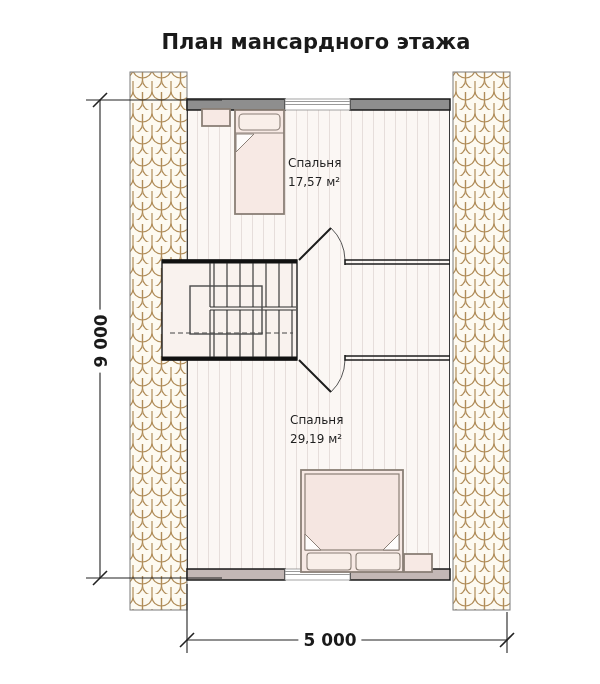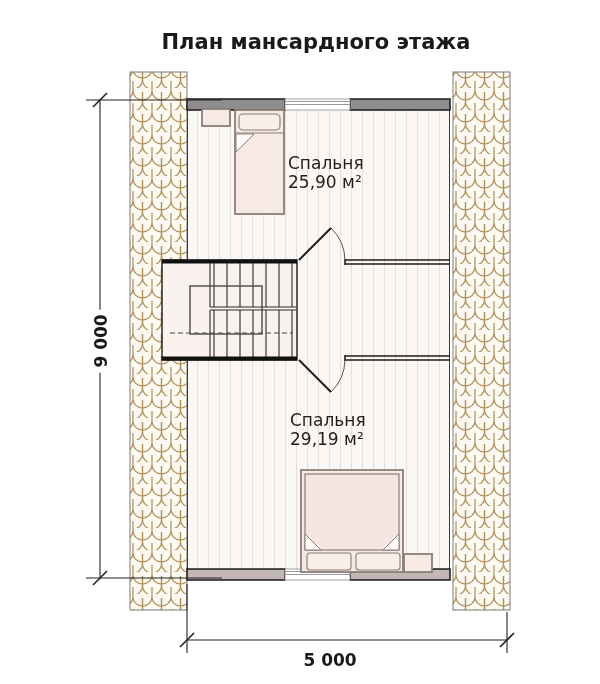--- a/index.html
+++ b/index.html
@@ -30,21 +30,21 @@
   .furn2       { fill:#f5e6e1; stroke:var(--c-furniture_outline,#8a7f76); stroke-width:1.2; }
   .furn-light  { fill:#f9efe9; stroke:var(--c-furniture_outline,#8a7f76); stroke-width:1.1; }
   .furn-line   { stroke:var(--c-furniture_outline,#8a7f76); stroke-width:1.2; }
   .fold        { fill:#fefcfb; stroke:var(--c-furniture_outline,#8a7f76); stroke-width:1; }
   .dim line    { stroke:var(--c-line,#222); stroke-width:1.1; }
   .dim .tick   { stroke-width:1.6; }
 
   
   .title { position:absolute; top:30px; left:32px; width:568px; text-align:center;
            font-size:21px; font-weight:bold; color:var(--c-text,#1a1a1a); }
-  .room-label { position:absolute; font-size:17px; line-height:19px; color:#1f1f1f; white-space:nowrap; }
+  .room-label { position:absolute; font-size:12px; line-height:19px; color:#1f1f1f; white-space:nowrap; }
   .room-label.center { text-align:center; }
   .dim-label { position:absolute; transform:translate(-50%,-50%); background:#fff; padding:0 5px;
                font-weight:bold; font-size:17px; color:var(--c-text,#1a1a1a); white-space:nowrap; }
   .dim-label.v { transform:translate(-50%,-50%) rotate(-90deg); }
 </style>
 </head>
 <body>
 
 <div id="stage">
 
@@ -169,25 +169,25 @@
       <line x1="507" y1="612" x2="507" y2="653"></line>
       <line x1="180" y1="647" x2="194" y2="633" class="tick"></line>
       <line x1="500" y1="647" x2="514" y2="633" class="tick"></line>
     </g>
   </svg>
 
   <div class="title">План мансардного этажа</div>
 
   <div class="room-label" style="left:288px; top:154px;">
     <div>Спальня</div>
-    <div>25,90 м²</div>
+    <div>17,57 м²</div>
   </div>
 
 
   <div class="room-label" style="left:290px; top:411px;">
     <div>Спальня</div>
     <div>29,19 м²</div>
   </div>
 
   <div class="dim-label v" style="left:101px; top:341px;">9 000</div>
-  <div class="dim-label" style="left:330px; top:660px;">5 000</div>
+  <div class="dim-label" style="left:330px; top:640px;">5 000</div>
 
 </div>
 
 </body></html>

